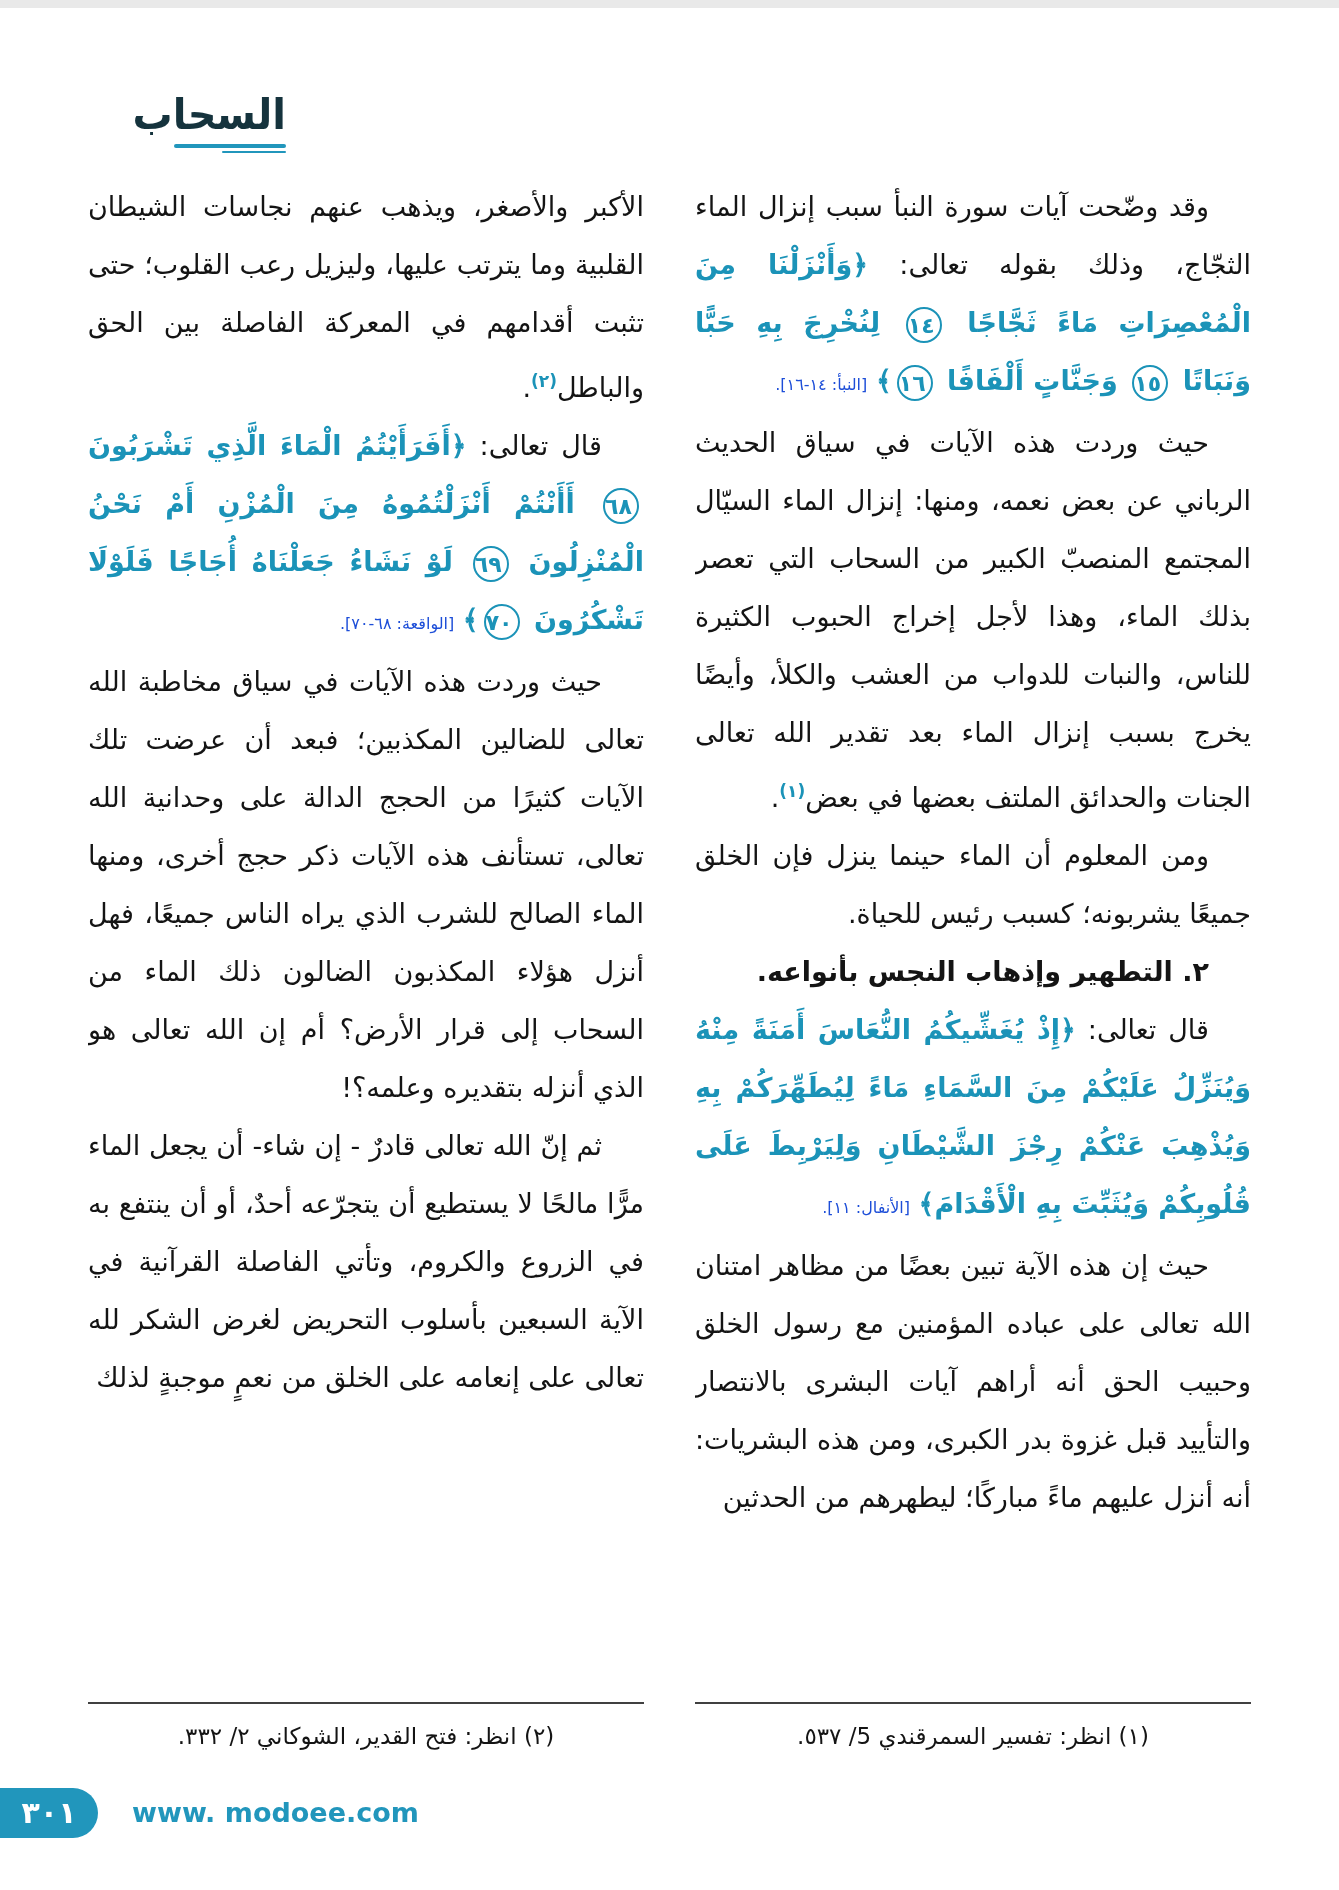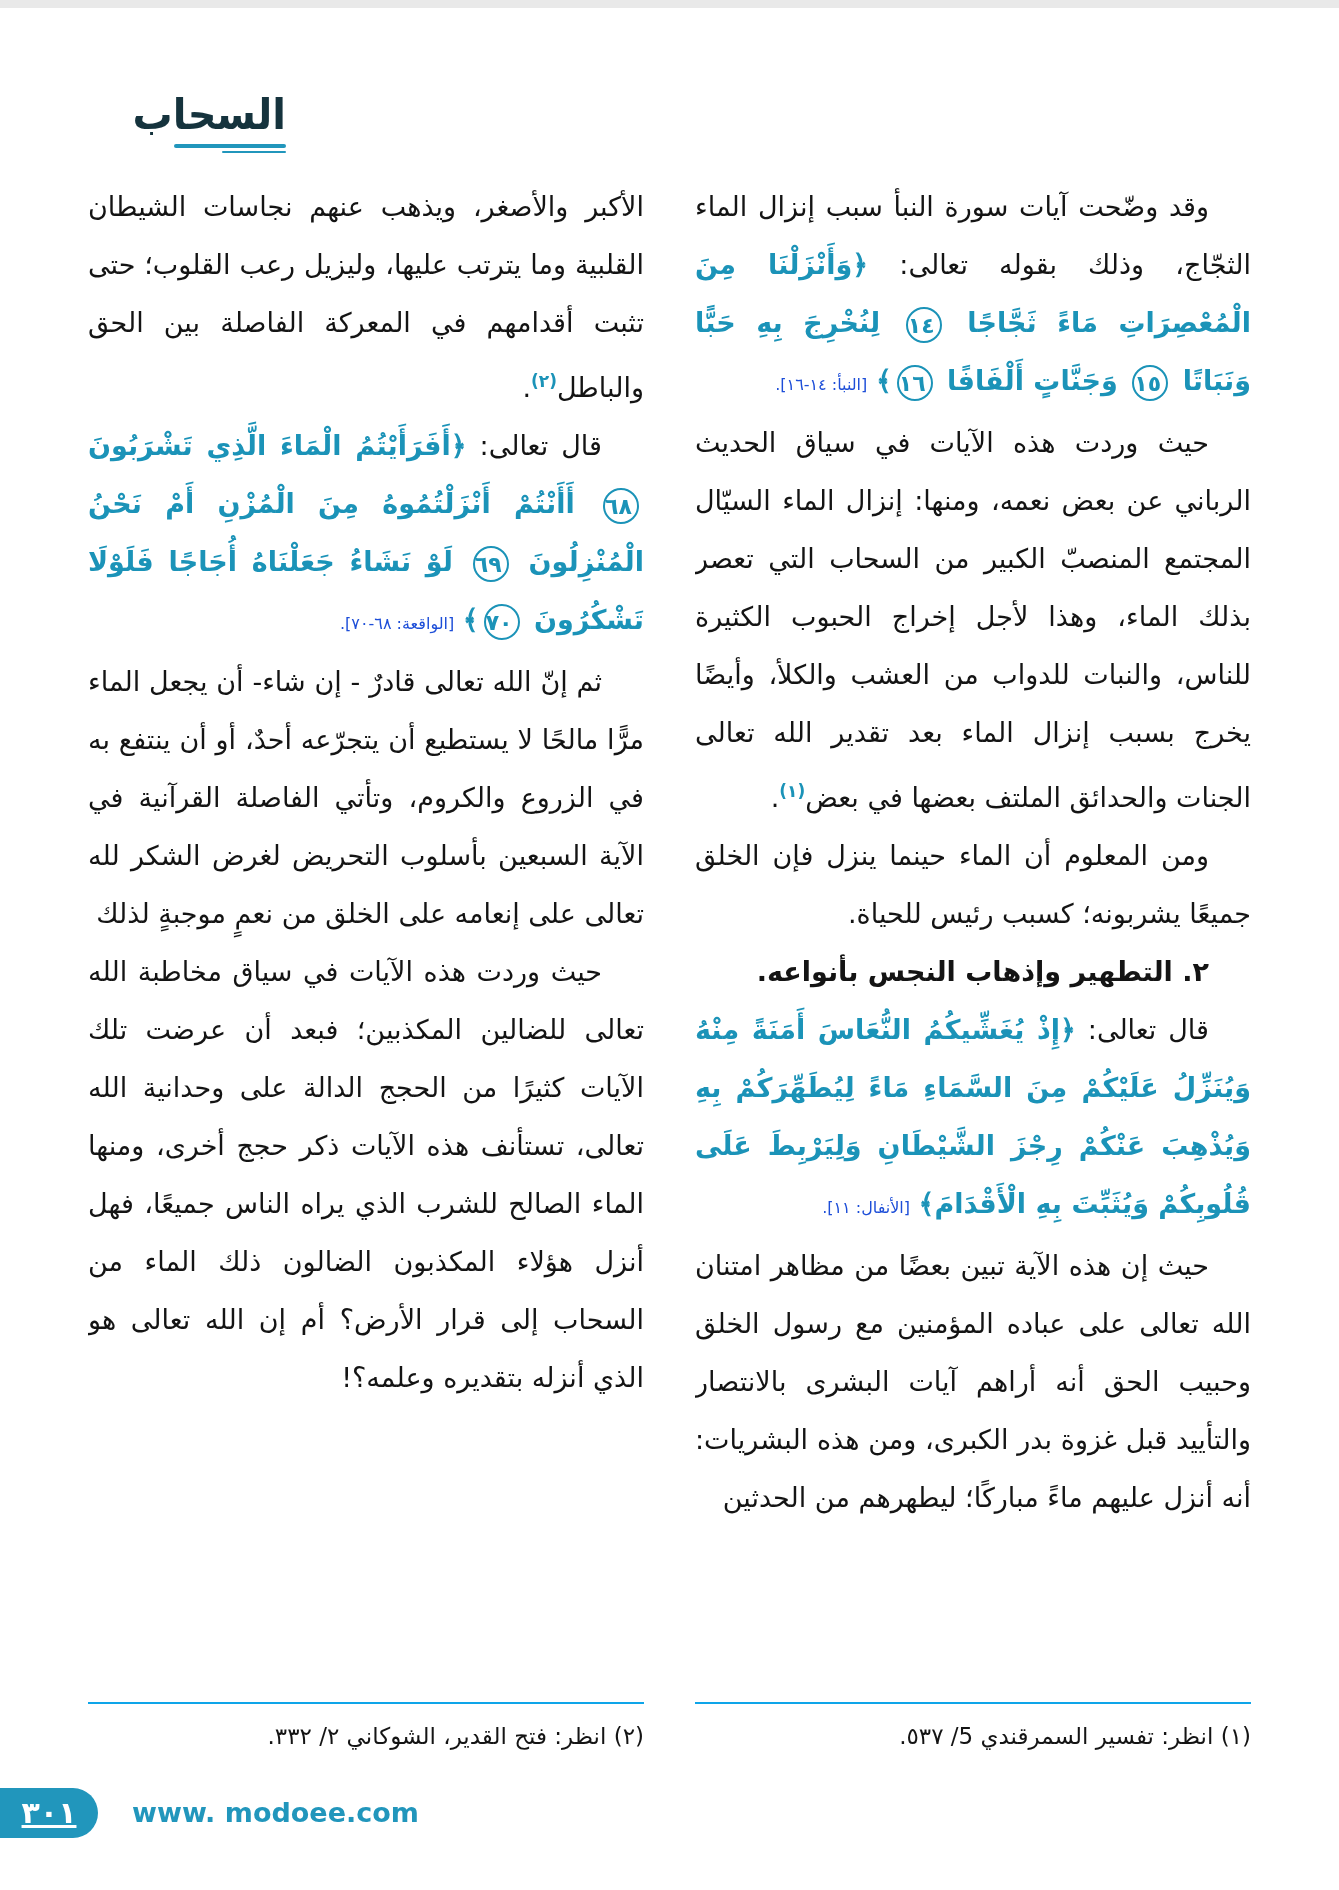--- a/index.html
+++ b/index.html
@@ -46,36 +46,36 @@
     vertical-align:middle;margin:0 5px;
     text-indent:0;
     box-sizing:border-box;
   }
   .ref{color:#1d4ed8;font-weight:normal;font-size:16px;}
   .fnmark{color:#1b93b8;font-size:17px;vertical-align:super;font-weight:bold;}
 
   
   .footnote{
     position:absolute;top:1694px;width:556px;
-    border-top:2px solid #0ea5e9;
+    border-top:2px solid #404040;
     padding-top:14px;
     font-size:23px;line-height:1.6;
-    text-align:right;
+    text-align:center;
   }
   .fn-right{right:88px;}
   .fn-left{left:88px;}
 
   
   .page-badge{
     position:absolute;left:0;top:1780px;
     width:98px;height:50px;
     background:#2196bc;
     border-radius:0 25px 25px 0;
     color:#ffffff;font-size:30px;font-weight:bold;
-    text-align:center;line-height:50px;text-decoration:underline;
+    text-align:center;line-height:50px;
   }
   .website{
     position:absolute;left:132px;top:1789px;
     color:#2196bc;font-size:27px;font-weight:bold;
     direction:ltr;
   }
 </style>
 </head>
 <body>
 
@@ -100,23 +100,23 @@
 
     <p class="indent"><span>حيث إن هذه الآية تبين بعضًا من مظاهر امتنان الله تعالى على عباده المؤمنين مع رسول الخلق وحبيب الحق أنه أراهم آيات البشرى بالانتصار والتأييد قبل غزوة بدر الكبرى، ومن هذه البشريات: أنه أنزل عليهم ماءً مباركًا؛ ليطهرهم من الحدثين</span></p>
   </section>
 
   <section class="col col-left">
     <p><span>الأكبر والأصغر، ويذهب عنهم نجاسات الشيطان القلبية وما يترتب عليها، وليزيل رعب القلوب؛ حتى تثبت أقدامهم في المعركة الفاصلة بين الحق والباطل</span><span class="fnmark">(٢)</span><span>.</span></p>
 
 
     <p class="indent"><span>قال تعالى: </span><span class="quran"><span>﴿</span><span>أَفَرَأَيْتُمُ الْمَاءَ الَّذِي تَشْرَبُونَ</span> <span class="ayah">٦٨</span> <span>أَأَنْتُمْ أَنْزَلْتُمُوهُ مِنَ الْمُزْنِ أَمْ نَحْنُ الْمُنْزِلُونَ</span> <span class="ayah">٦٩</span> <span>لَوْ نَشَاءُ جَعَلْنَاهُ أُجَاجًا فَلَوْلَا تَشْكُرُونَ</span> <span class="ayah">٧٠</span><span>﴾</span></span> <span class="ref">[الواقعة: ٦٨-٧٠].</span></p>
 
+    <p class="indent"><span>حيث وردت هذه الآيات في سياق مخاطبة الله تعالى للضالين المكذبين؛ فبعد أن عرضت تلك الآيات كثيرًا من الحجج الدالة على وحدانية الله تعالى، تستأنف هذه الآيات ذكر حجج أخرى، ومنها الماء الصالح للشرب الذي يراه الناس جميعًا، فهل أنزل هؤلاء المكذبون الضالون ذلك الماء من السحاب إلى قرار الأرض؟ أم إن الله تعالى هو الذي أنزله بتقديره وعلمه؟!</span></p>
+
     <p class="indent"><span>ثم إنّ الله تعالى قادرٌ - إن شاء- أن يجعل الماء مرًّا مالحًا لا يستطيع أن يتجرّعه أحدٌ، أو أن ينتفع به في الزروع والكروم، وتأتي الفاصلة القرآنية في الآية السبعين بأسلوب التحريض لغرض الشكر لله تعالى على إنعامه على الخلق من نعمٍ موجبةٍ لذلك</span></p>
-
-    <p class="indent"><span>حيث وردت هذه الآيات في سياق مخاطبة الله تعالى للضالين المكذبين؛ فبعد أن عرضت تلك الآيات كثيرًا من الحجج الدالة على وحدانية الله تعالى، تستأنف هذه الآيات ذكر حجج أخرى، ومنها الماء الصالح للشرب الذي يراه الناس جميعًا، فهل أنزل هؤلاء المكذبون الضالون ذلك الماء من السحاب إلى قرار الأرض؟ أم إن الله تعالى هو الذي أنزله بتقديره وعلمه؟!</span></p>
   </section>
 
   <div class="footnote fn-right">
     <span>(١) انظر: تفسير السمرقندي 5/ ٥٣٧.</span>
   </div>
   <div class="footnote fn-left">
     <span>(٢) انظر: فتح القدير، الشوكاني ٢/ ٣٣٢.</span>
   </div>
 
   <div class="page-badge">

